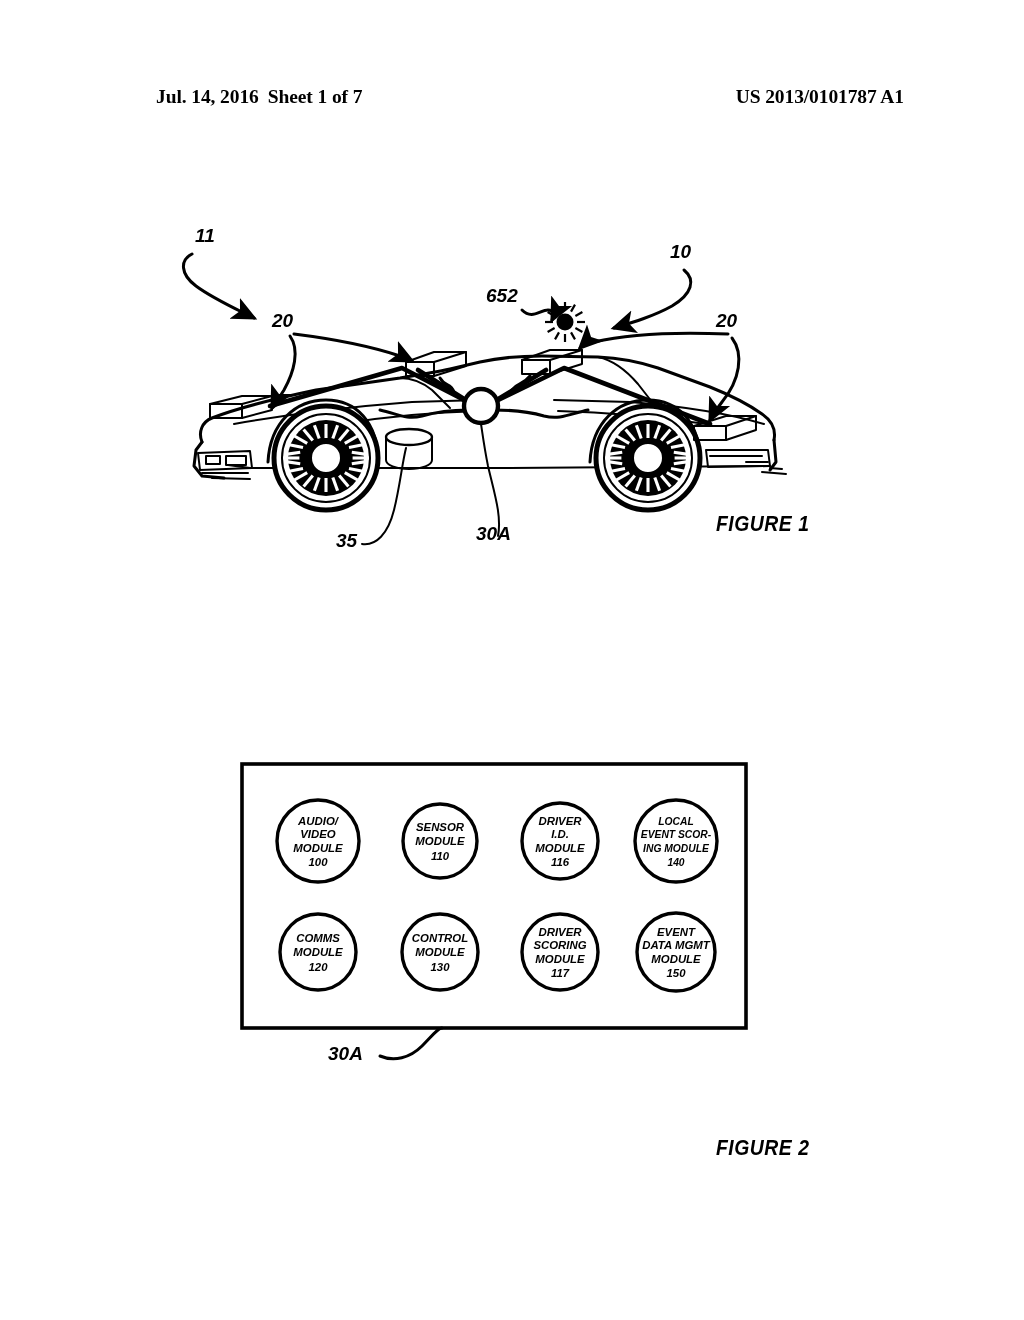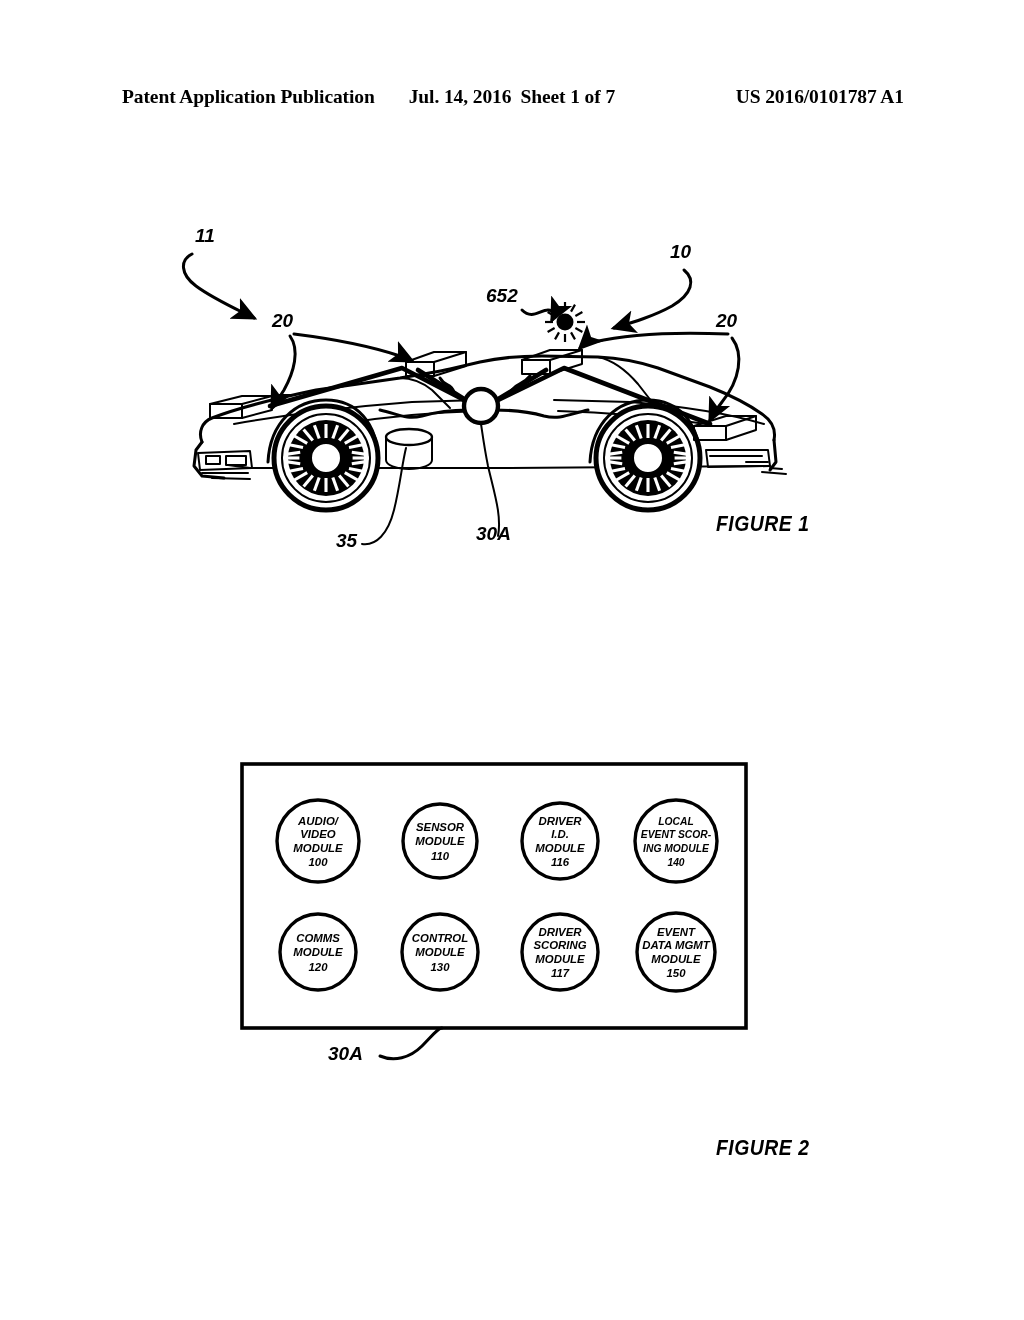--- a/index.html
+++ b/index.html
@@ -86,27 +86,26 @@
   .ink-med  { fill: none; stroke: #000; stroke-width: 3;   stroke-linecap: round; stroke-linejoin: round; }
   .ink-bold { fill: none; stroke: #000; stroke-width: 4.6; stroke-linecap: round; stroke-linejoin: round; }
   .ink-fill { fill: #000; stroke: none; }
   .plate    { fill: #fff; stroke: #000; stroke-width: 3.6; }
   .bubble   { fill: #fff; stroke: #000; stroke-width: 3.4; }
 </style>
 </head>
 <body>
 
 <div class="page-header">
-  <span class="hdr-pub">Patent Application Publication</span>
   <span class="hdr-gap-a"></span>
   <span class="hdr-date">Jul. 14, 2016</span>
   <span class="hdr-gap-b"></span>
   <span class="hdr-sheet">Sheet 1 of 7</span>
   <span class="hdr-gap-c"></span>
-  <span class="hdr-number">US 2016/0101787 A1</span>
+  <span class="hdr-number">US 2013/0101787 A1</span>
 </div>
 
 <svg id="figure-1-drawing" class="figure-canvas" width="700" height="360" viewBox="0 0 700 360">
 
   <g>
 
     <path class="ink-thin" d="M 78 255 L 100 258 L 360 258 L 620 256"></path>
 
     <path class="ink-med" d="
       M 52 232

